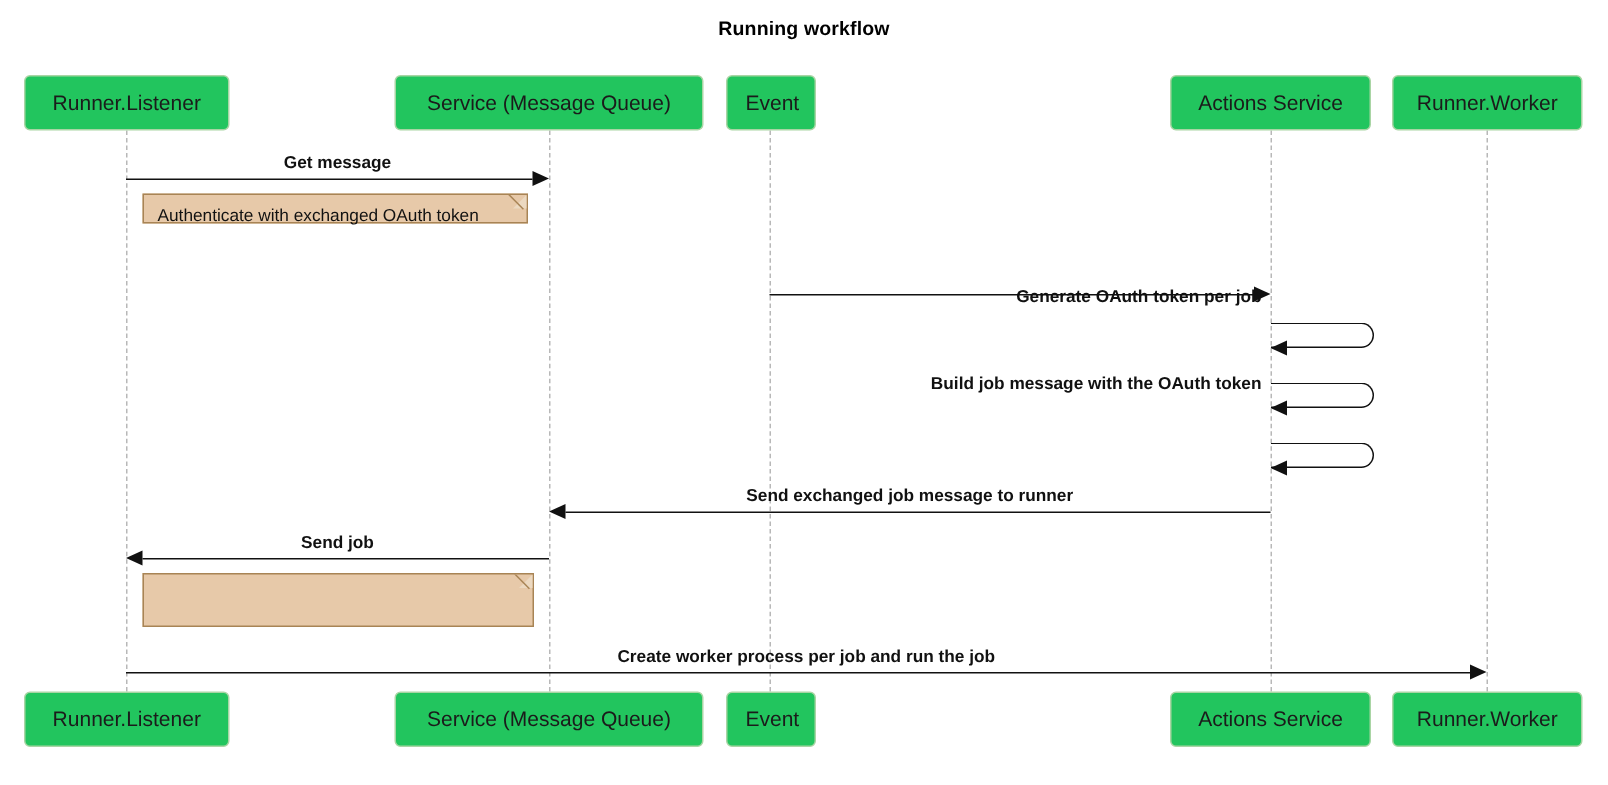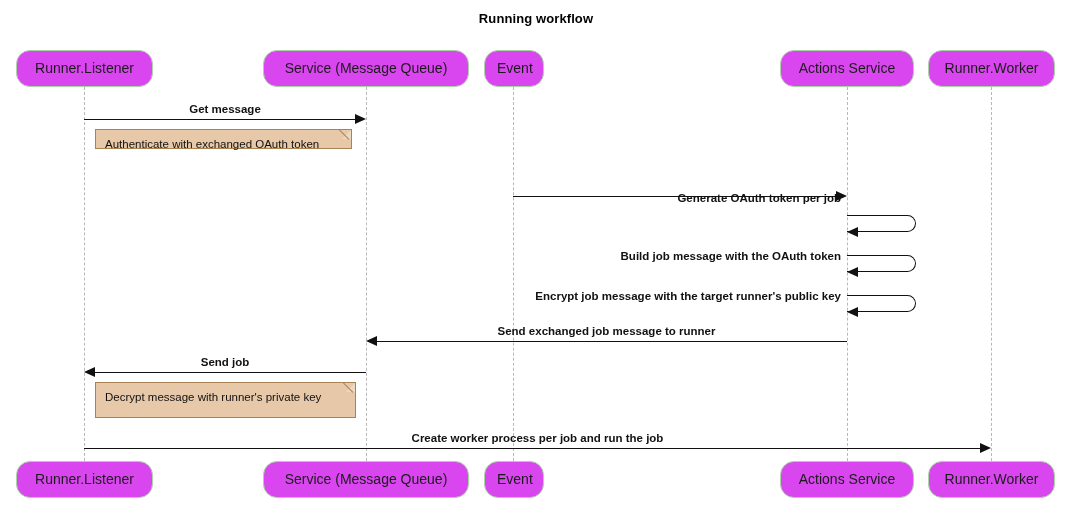--- a/index.html
+++ b/index.html
@@ -30,23 +30,23 @@
     letter-spacing: 0.1px;
   }
   .lifeline {
     position: absolute;
     width: 0;
     border-left: 1px dashed #b8b8b8;
   }
   .participant {
     position: absolute;
     box-sizing: border-box;
-    background: #d946ef;
+    background: #22c55e;
     border: 1px solid #a9d5a4;
-    border-radius: 14px;
+    border-radius: 4px;
     height: 37px;
     line-height: 35px;
     text-align: center;
     font-size: 14px;
     color: #1b1b1b;
     white-space: nowrap;
     padding: 0 12px;
   }
   .msg-line {
     position: absolute;
@@ -158,34 +158,32 @@
   <div class="arrowhead right" style="left:836px; top:190.5px;"></div>
 
   <div class="msg-label" style="left:547px; top:192px; width:294px; text-align:right;">Generate OAuth token per job</div>
   <div class="selfloop" style="left:847px; top:215px; width:69px; height:17px;"></div>
   <div class="arrowhead left" style="left:847px; top:226.5px;"></div>
 
   <div class="msg-label" style="left:547px; top:250px; width:294px; text-align:right;">Build job message with the OAuth token</div>
   <div class="selfloop" style="left:847px; top:255px; width:69px; height:17px;"></div>
   <div class="arrowhead left" style="left:847px; top:266.5px;"></div>
 
-  <div class="msg-label" style="left:510px; top:290px; width:331px; text-align:right;">Encrypt job message with the target runner's public key</div>
   <div class="selfloop" style="left:847px; top:295px; width:69px; height:17px;"></div>
   <div class="arrowhead left" style="left:847px; top:306.5px;"></div>
 
   <div class="msg-label" style="left:366px; top:325px; width:481px;">Send exchanged job message to runner</div>
   <div class="msg-line" style="left:377px; top:341px; width:470px;"></div>
   <div class="arrowhead left" style="left:366px; top:335.5px;"></div>
 
   <div class="msg-label" style="left:84px; top:356px; width:282px;">Send job</div>
   <div class="msg-line" style="left:95px; top:372px; width:271px;"></div>
   <div class="arrowhead left" style="left:84px; top:366.5px;"></div>
 
   <div class="note" style="left:95px; top:382px; width:261px; height:36px;">
-    <span>Decrypt message with runner's private key</span>
     <span class="note-fold"></span>
     <span class="note-fold-edge"></span>
   </div>
 
   <div class="msg-label" style="left:84px; top:432px; width:907px;">Create worker process per job and run the job</div>
   <div class="msg-line" style="left:84px; top:448px; width:896px;"></div>
   <div class="arrowhead right" style="left:980px; top:442.5px;"></div>
 
   <div class="participant" style="left:16px;  top:461px; width:137px;">Runner.Listener</div>
   <div class="participant" style="left:263px; top:461px; width:206px;">Service (Message Queue)</div>

